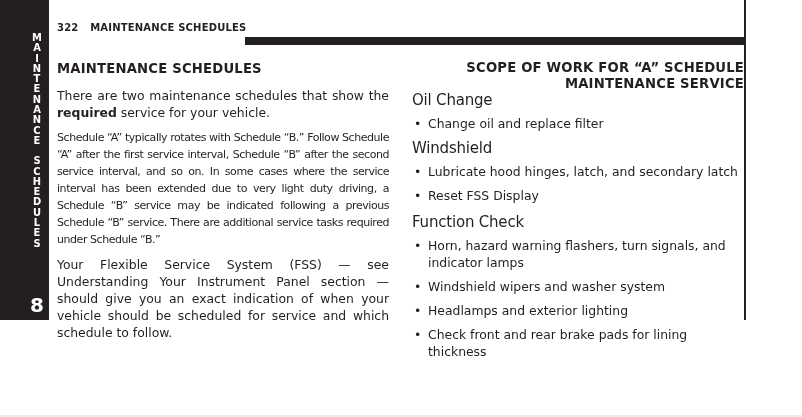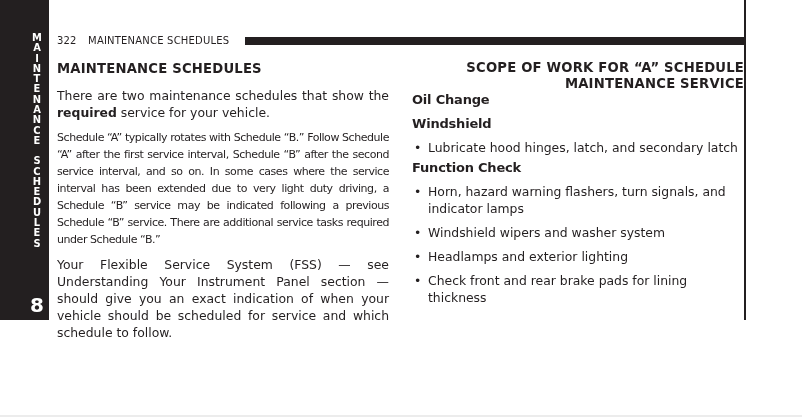--- a/index.html
+++ b/index.html
@@ -23,21 +23,21 @@
     position: absolute; left: 28px; top: 293px; width: 18px;
     color: #fff; font-weight: bold; font-size: 20px; text-align: center;
   }
   .right-rule {
     position: absolute; left: 744px; top: 0; width: 1.5px; height: 320px; background: #231f20;
   }
   .bottom-strip {
     position: absolute; left: 0; top: 415px; width: 802px; height: 2px; background: #ececec;
   }
   .running-head {
-    position: absolute; left: 57px; top: 35px; font-size: 10px; font-weight: normal;
+    position: absolute; left: 57px; top: 22px; font-size: 10px; font-weight: bold;
     letter-spacing: 0.2px; white-space: nowrap;
   }
   .running-head .num { margin-right: 8px; }
   .head-bar {
     position: absolute; left: 245px; top: 37px; width: 500px; height: 8px; background: #231f20;
   }
   .col-left {
     position: absolute; left: 57px; top: 60px; width: 332px;
     font-size: 12.4px; line-height: 17px;
   }
@@ -46,26 +46,26 @@
     font-size: 12.4px; line-height: 17px;
   }
   h1 {
     font-size: 13.2px; font-weight: bold; margin: 0 0 10px 0; line-height: 17px;
     letter-spacing: 0.2px;
   }
   .col-right h1 { margin-bottom: 0; line-height: 16px; text-align: right; }
   p { margin: 0 0 8px 0; text-align: justify; }
   .cond { letter-spacing: -0.45px; font-size: 11px; }
   .sub {
-    font-weight: bold; font-size: 13px; margin: 0; line-height: 16px; letter-spacing: -0.2px;
+    font-weight: normal; font-size: 15px; margin: 0; line-height: 16px; letter-spacing: -0.2px;
   }
   ul { list-style: none; margin: 0; padding: 0; }
   li { position: relative; padding-left: 16px; line-height: 17px; }
   li::before { content: "\2022"; position: absolute; left: 2px; top: 0; }
-  .sec { margin-top: 4px; }
+  .sec { margin-top: 10px; }
   .li-gap { margin-top: 7px; }
 </style>
 </head>
 <body>
 
 <div class="tab">
   <div class="tab-text">
     <span>M</span>
     <span>A</span>
     <span>I</span>
@@ -105,24 +105,28 @@
   <p><span>There are two maintenance schedules that show the </span><b>required</b><span> service for your vehicle.</span></p>
   <p class="cond">Schedule “A” typically rotates with Schedule “B.” Follow Schedule “A” after the first service interval, Schedule “B” after the second service interval, and so on. In some cases where the service interval has been extended due to very light duty driving, a Schedule “B” service may be indicated following a previous Schedule “B” service. There are additional service tasks required under Schedule “B.”</p>
   <p>Your Flexible Service System (FSS) — see Understanding Your Instrument Panel section — should give you an exact indication of when your vehicle should be scheduled for service and which schedule to follow.</p>
 </div>
 
 <div class="col-right">
   <h1>SCOPE OF WORK FOR “A” SCHEDULE</h1>
   <h1>MAINTENANCE SERVICE</h1>
 
   <div class="sub">Oil Change</div>
+  <ul>
+    <li class="li-gap">Change oil and replace filter</li>
+  </ul>
 
   <div class="sub sec" style="margin-top:8px">Windshield</div>
   <ul>
     <li class="li-gap">Lubricate hood hinges, latch, and secondary latch</li>
+    <li class="li-gap">Reset FSS Display</li>
   </ul>
 
   <div class="sub sec">Function Check</div>
   <ul>
     <li class="li-gap">Horn, hazard warning flashers, turn signals, and indicator lamps</li>
     <li class="li-gap">Windshield wipers and washer system</li>
     <li class="li-gap">Headlamps and exterior lighting</li>
   </ul>
 
   <ul>

